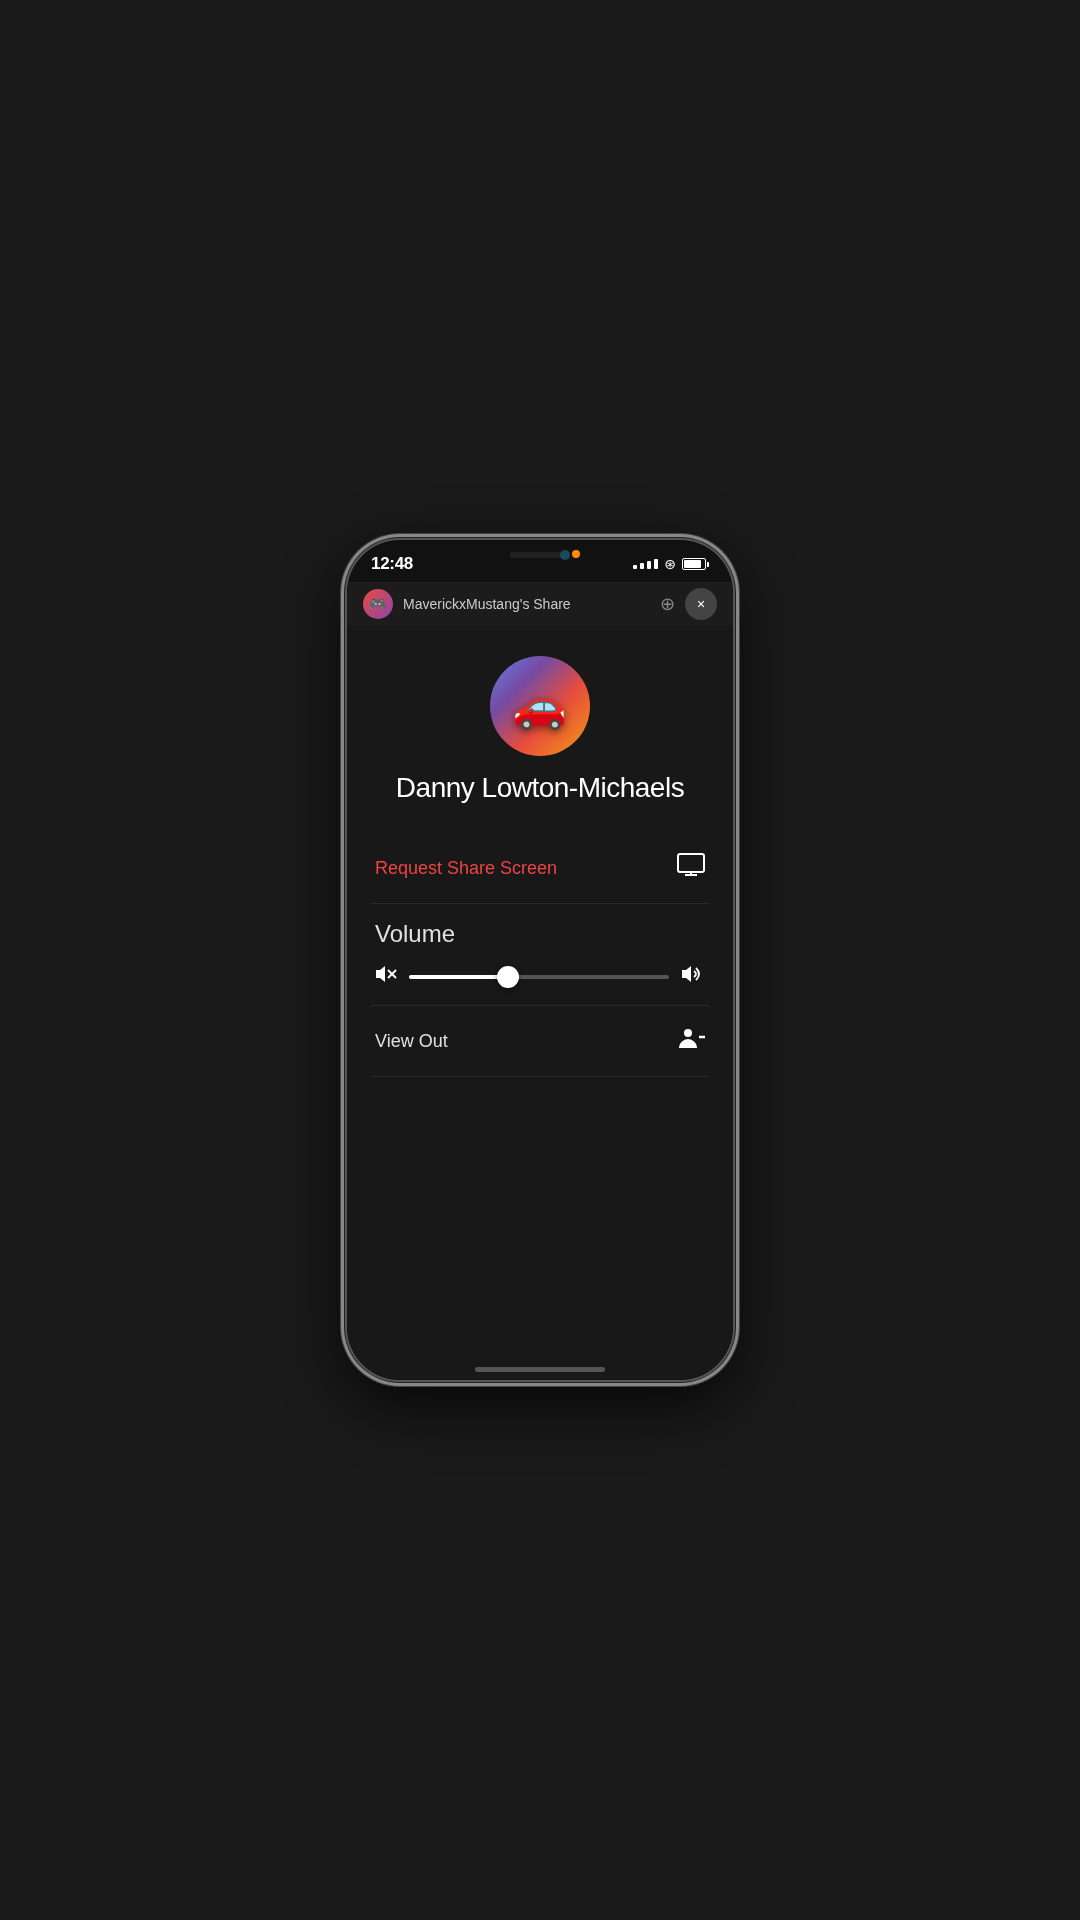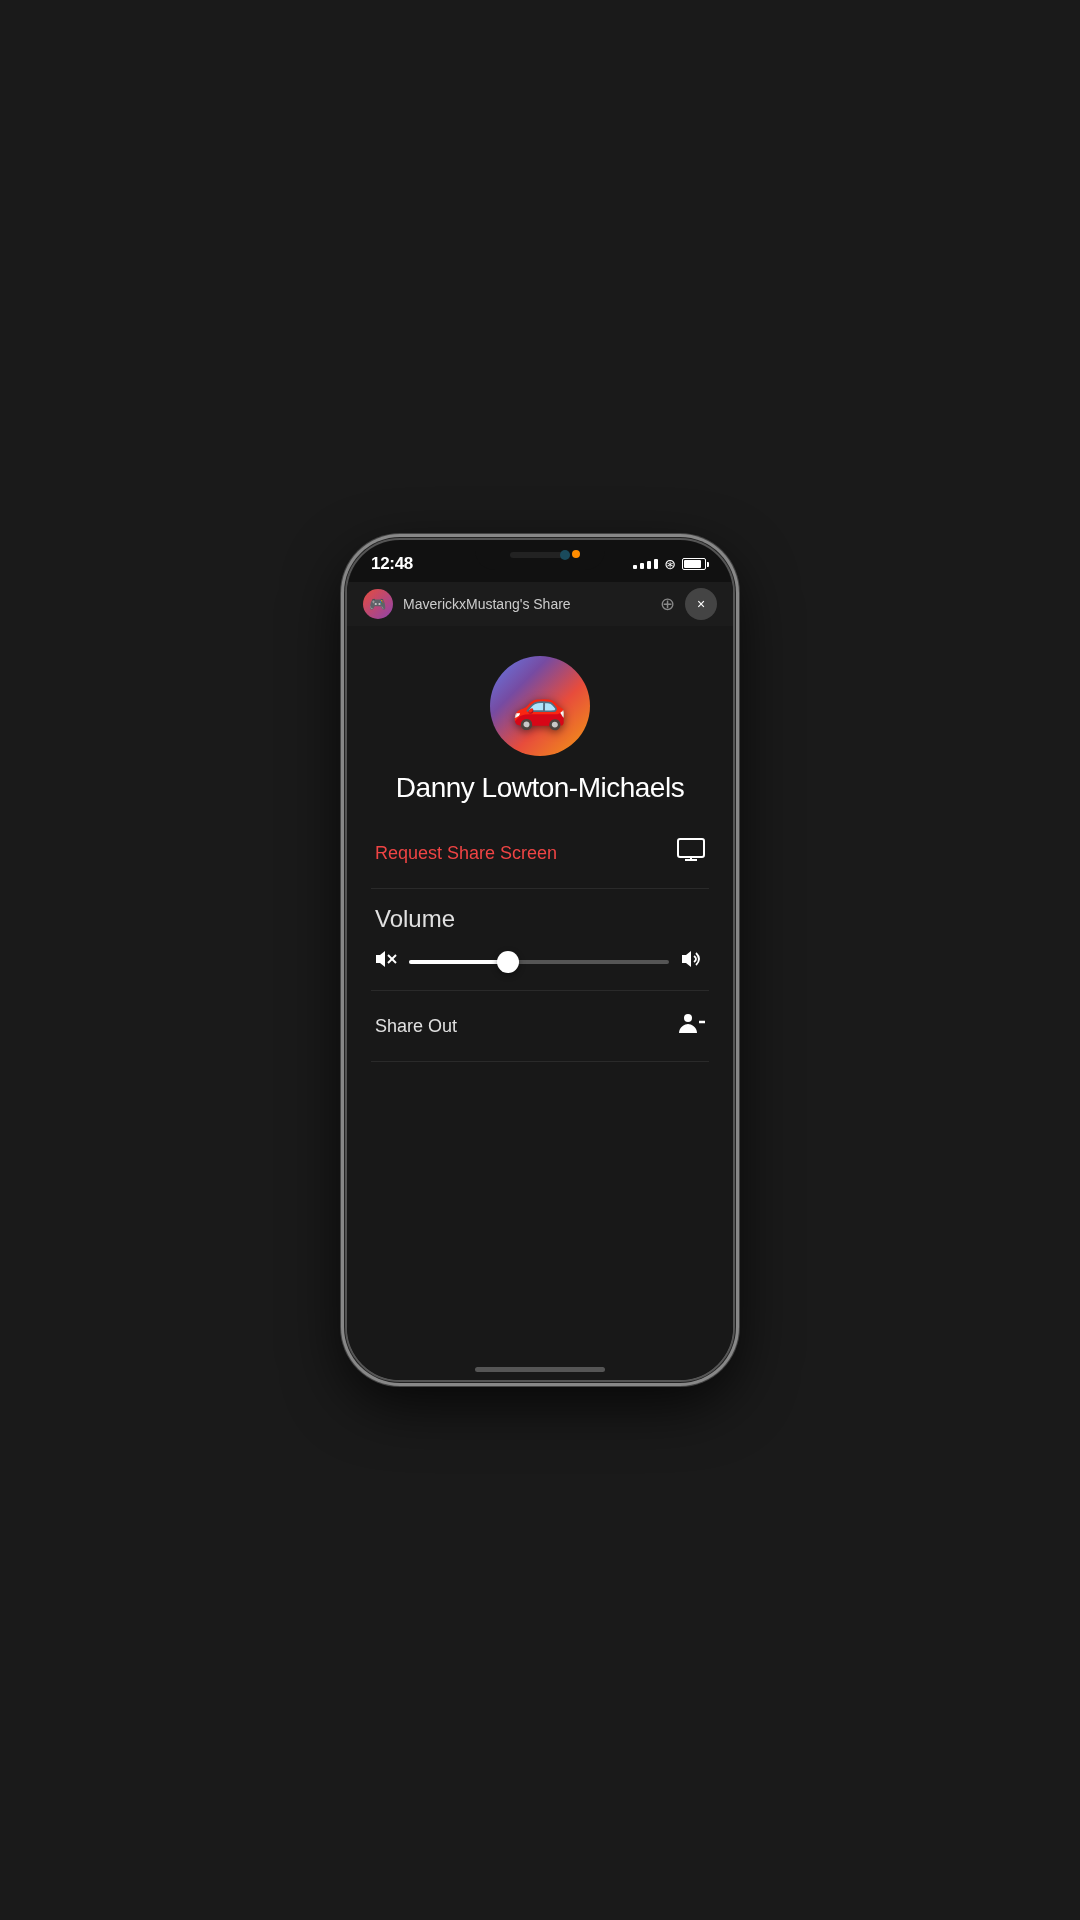--- a/index.html
+++ b/index.html
@@ -214,21 +214,21 @@
       font-size: 44px;
       line-height: 1;
       filter: drop-shadow(0 2px 4px rgba(0,0,0,0.5));
     }
 
     .user-name {
       color: #fff;
       font-size: 28px;
       font-weight: 400;
       text-align: center;
-      margin-bottom: 14px;
+      margin-bottom: 29px;
       letter-spacing: -0.5px;
     }
 
     
     .menu-list {
       width: 100%;
     }
 
     .menu-item {
       display: flex;
@@ -474,21 +474,21 @@
               <svg width="24" height="20" viewBox="0 0 24 20" fill="white">
                 <polygon points="1,6 5,6 10,2 10,18 5,14 1,14" fill="white"></polygon>
                 <path d="M13,7 Q17,10 13,13" fill="none" stroke="white" stroke-width="1.8"></path>
                 <path d="M15,4 Q21,10 15,16" fill="none" stroke="white" stroke-width="1.8"></path>
               </svg>
             </span>
           </div>
         </div>
 
         <div class="kick-item">
-          <span class="kick-label">Share Out</span>
+          <span class="kick-label">View Out</span>
           <span class="menu-item-icon">
             
             <svg width="28" height="24" viewBox="0 0 28 24" fill="white">
               <circle cx="11" cy="7" r="4" fill="white"></circle>
               <path d="M2,22 C2,16 8,13 11,13 C14,13 20,16 20,22" fill="white"></path>
               <line x1="22" y1="11" x2="28" y2="11" stroke="white" stroke-width="2.5"></line>
             </svg>
           </span>
         </div>
 

